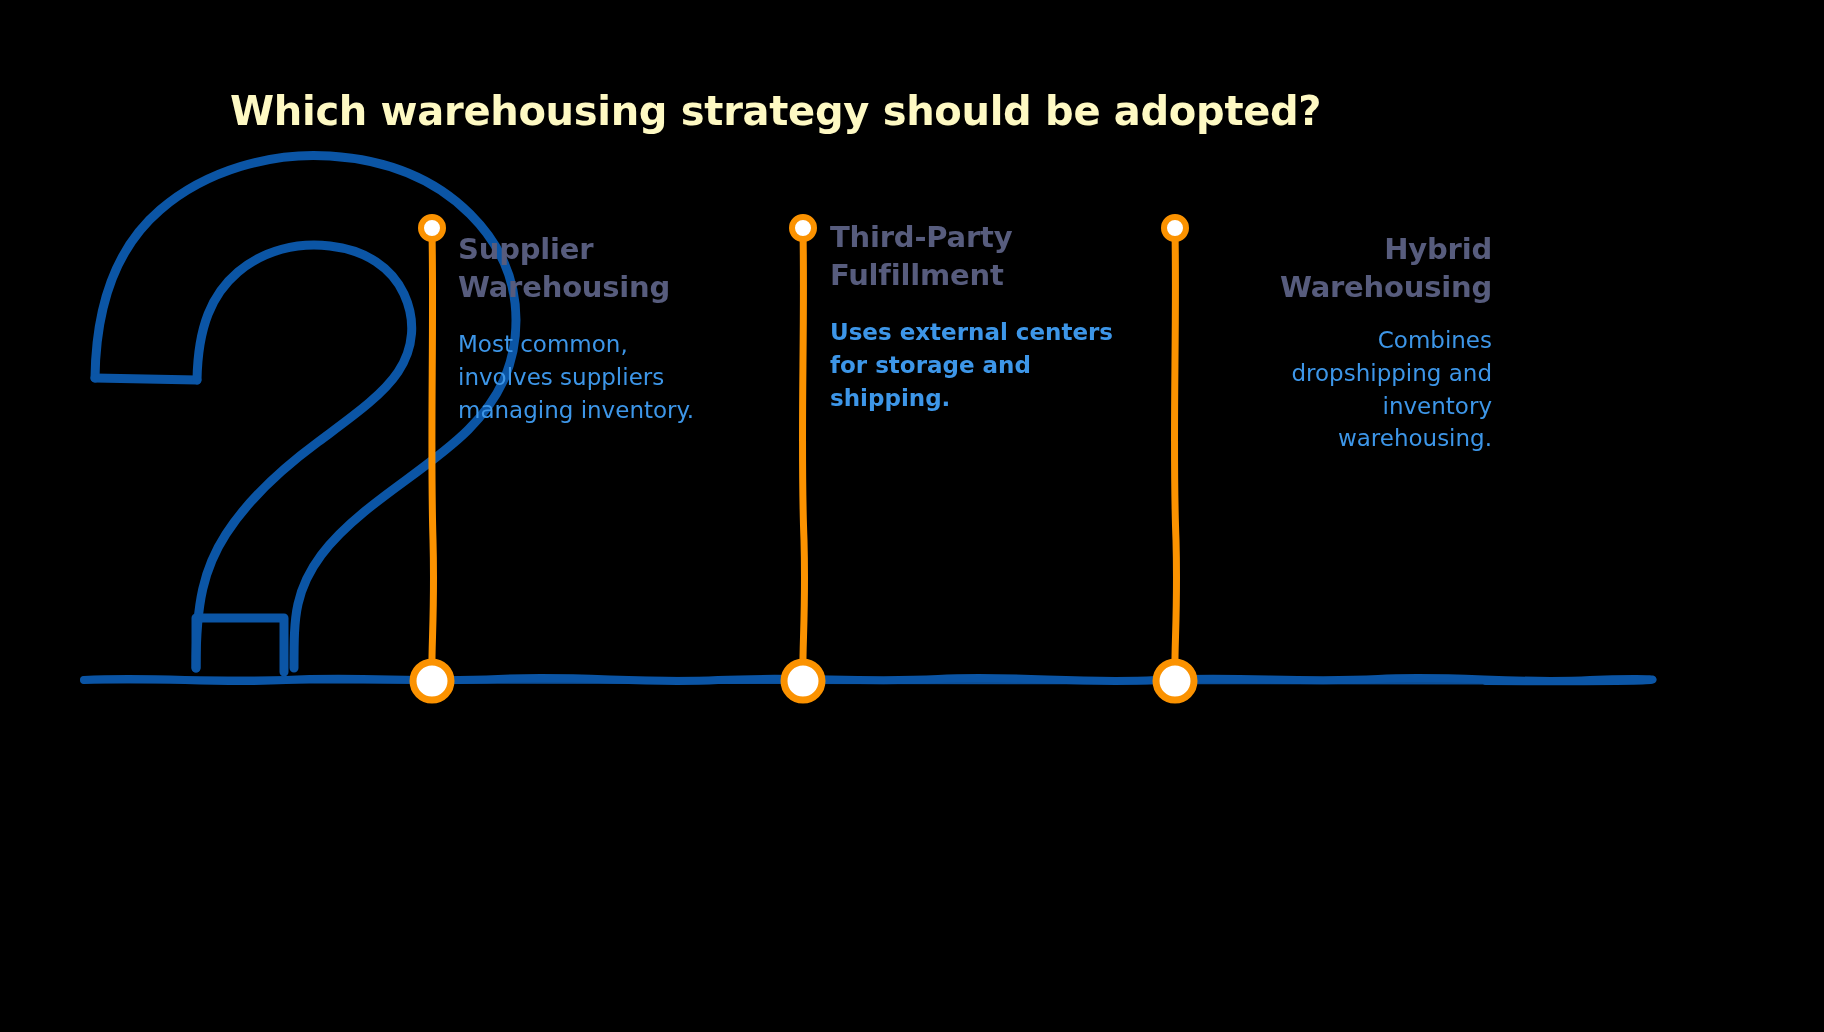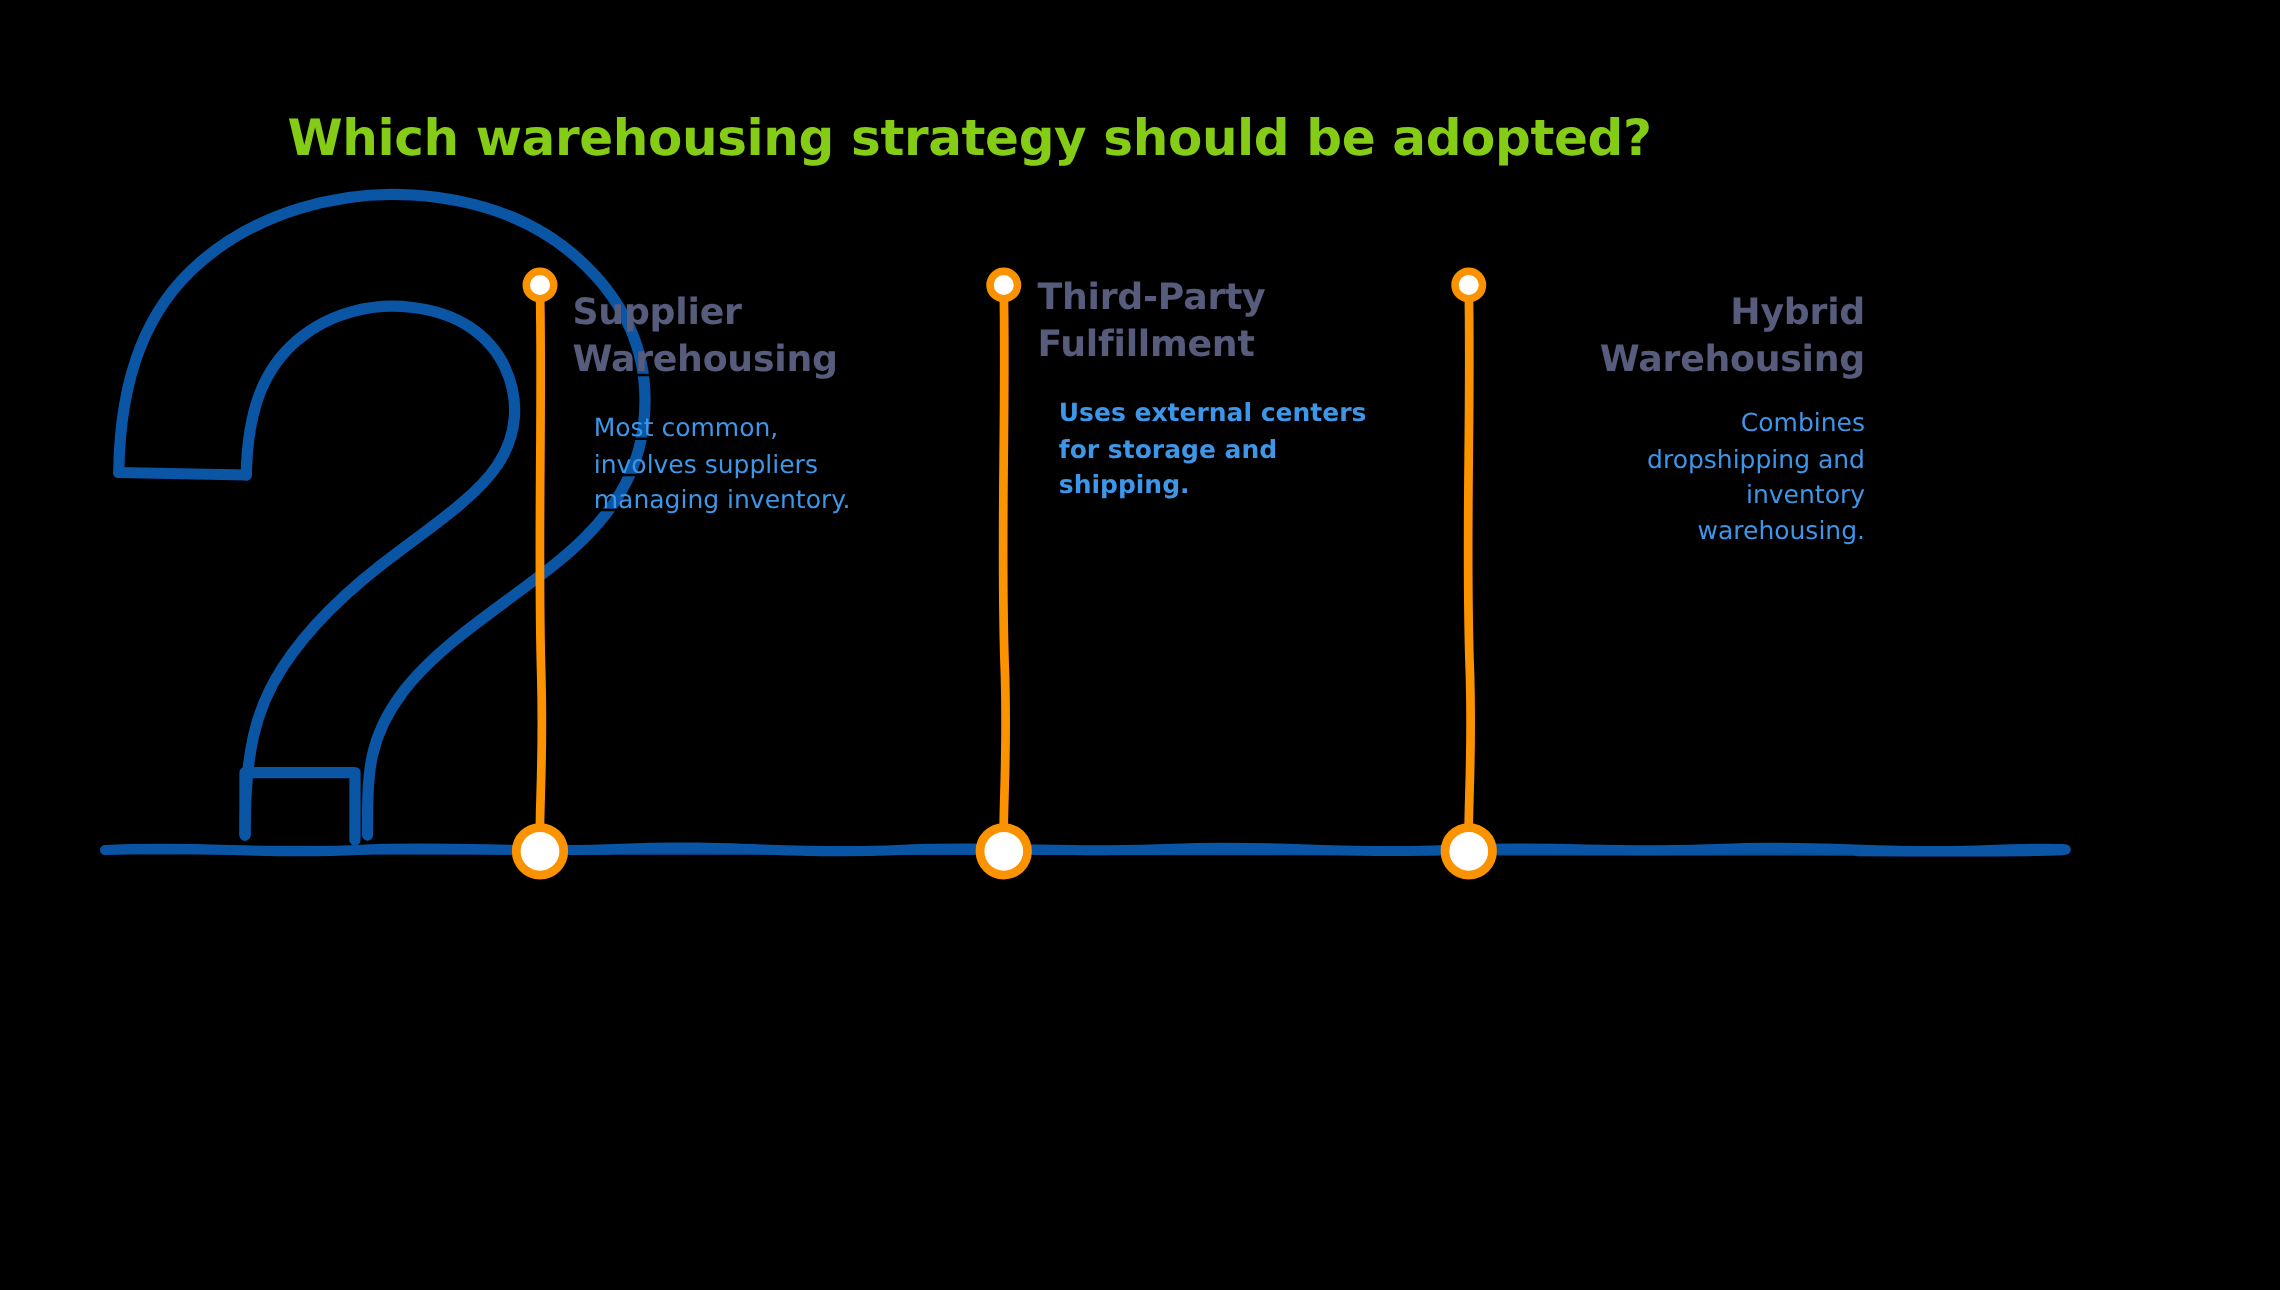--- a/index.html
+++ b/index.html
@@ -4,38 +4,37 @@
 <style>
   html,body{margin:0;padding:0;background:#000;}
   body{width:1824px;height:1032px;position:relative;overflow:hidden;
        font-family:"DejaVu Sans","Liberation Sans",sans-serif;}
   #stage{position:absolute;left:0;top:0;width:1824px;height:1032px;background:#000;}
 
   .title{
     position:absolute;
     left:230px; top:88px; width:1140px;
     font-size:40px; font-weight:700; letter-spacing:-0.3px;
-    color:#84cc16;
+    color:#fef9c3;
     line-height:1.15;
     white-space:nowrap;
   }
 
   svg.art{position:absolute;left:0;top:0;width:1824px;height:1032px;overflow:visible;}
 
   .col{position:absolute;}
   .col-head{
     font-size:29px; font-weight:700; line-height:1.30;
     color:#575c7d; letter-spacing:-0.2px;
     white-space:pre-line;
   }
   .col-body{
-    font-size:20px; font-weight:400; line-height:1.42;
+    font-size:23px; font-weight:400; line-height:1.42;
     color:#3d96e8; letter-spacing:0.0px;
     white-space:pre-line;
-    margin-left:17px;
   }
 </style>
 </head>
 <body>
 
 <div id="stage">
 
   <div class="title">Which warehousing strategy should be adopted?</div>
 
   <svg class="art" viewBox="0 0 1824 1032">
@@ -85,21 +84,21 @@
     <circle cx="803" cy="228" r="11" fill="#ffffff" stroke="#fb9200" stroke-width="6"></circle>
     <circle cx="803" cy="681" r="19" fill="#ffffff" stroke="#fb9200" stroke-width="7"></circle>
 
     <g>
       <path d="M1175 232 C 1177 330, 1172 440, 1176 540 C 1178 610, 1174 650, 1175 678" fill="none" stroke="#fb9200" stroke-width="7" stroke-linecap="round"></path>
     </g>
     <circle cx="1175" cy="228" r="11" fill="#ffffff" stroke="#fb9200" stroke-width="6"></circle>
     <circle cx="1175" cy="681" r="19" fill="#ffffff" stroke="#fb9200" stroke-width="7"></circle>
   </svg>
 
-  <div class="col" style="left:458px; top:231px; width:290px;text-decoration:underline;">
+  <div class="col" style="left:458px; top:231px; width:290px;">
     <div class="col-head">Supplier
 Warehousing</div>
     <div class="col-body" style="margin-top:22px;">Most common,
 involves suppliers
 managing inventory.</div>
   </div>
 
   <div class="col" style="left:830px; top:219px; width:290px;">
     <div class="col-head">Third-Party
 Fulfillment</div>

